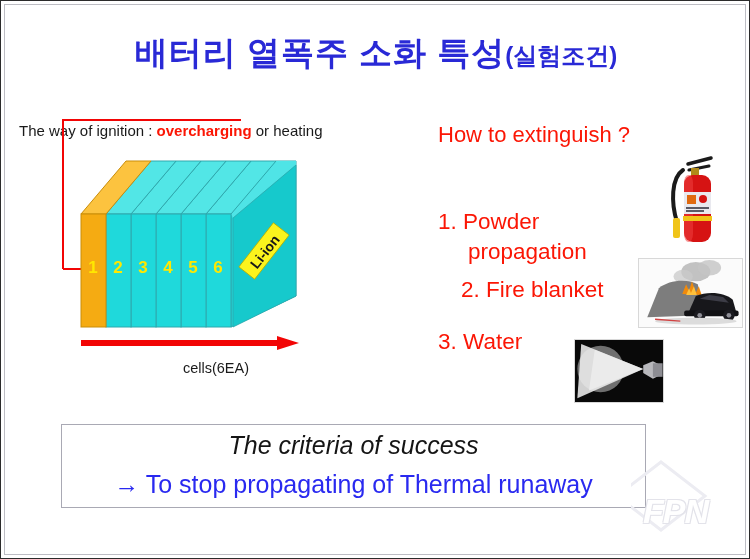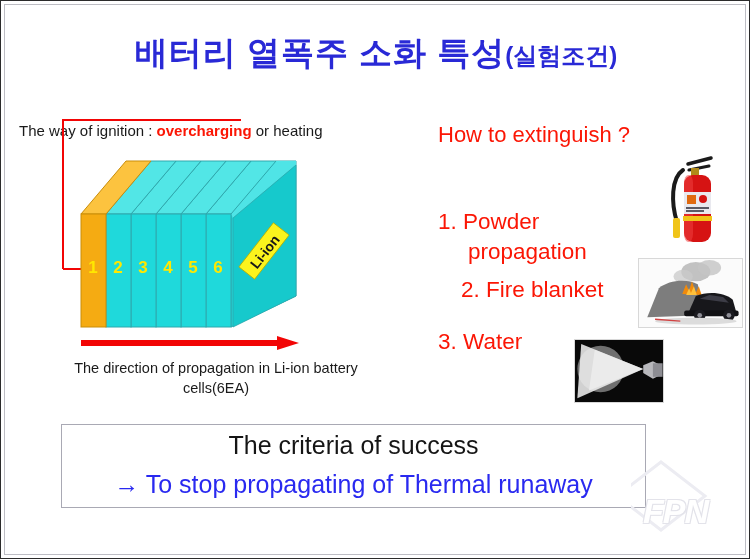--- a/index.html
+++ b/index.html
@@ -130,20 +130,21 @@
     width: 585px; height: 84px;
     border: 1px solid #a9a9b4;
     background: #ffffff;
     box-sizing: border-box;
     text-align: center;
   }
   #criteria-title {
     margin-top: 6px;
     font-size: 25px;
     color: #151515;
+    font-style: italic;
   }
   #criteria-sub {
     margin-top: 10px;
     font-size: 25px;
     color: #2929f0;
     white-space: nowrap;
   }
 
   
   #watermark {
@@ -226,21 +227,20 @@
       </g>
     </svg>
 
     <svg id="prop-arrow" viewBox="0 0 230 14">
       <line x1="2" y1="7" x2="200" y2="7" stroke="#f20505" stroke-width="6"></line>
       <polygon points="198,0 220,7 198,14" fill="#f20505"></polygon>
     </svg>
   </div>
 
   <div id="battery-caption">
-    <div>The direction of propagation in Li-ion battery</div>
     <div>cells(6EA)</div>
   </div>
 
   <div id="extinguish-heading">How to extinguish ?</div>
 
   <div id="method-1" class="method">
     <span>1.</span>
     <span>Powder</span>
     <span class="m-indent">propagation</span>
   </div>

